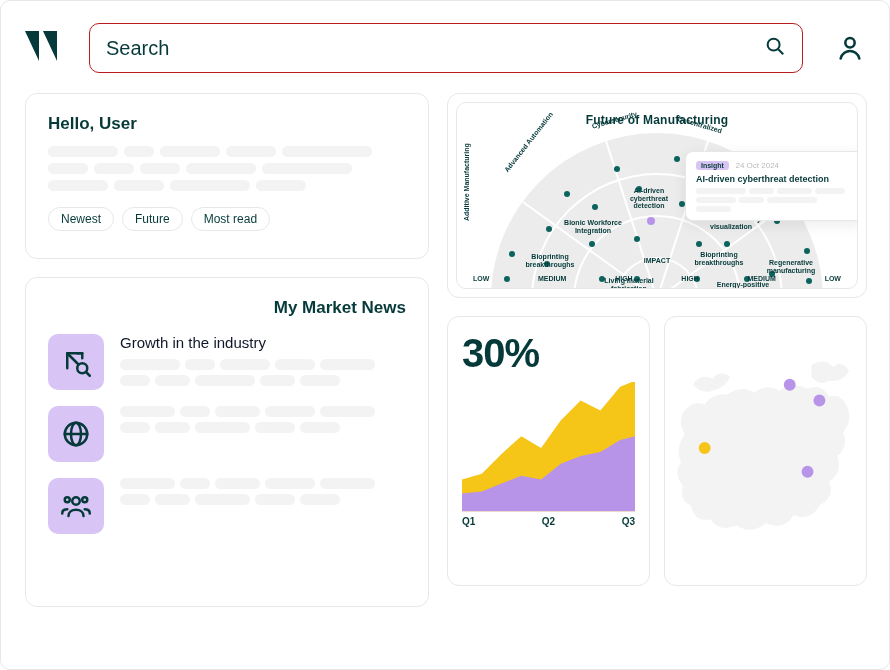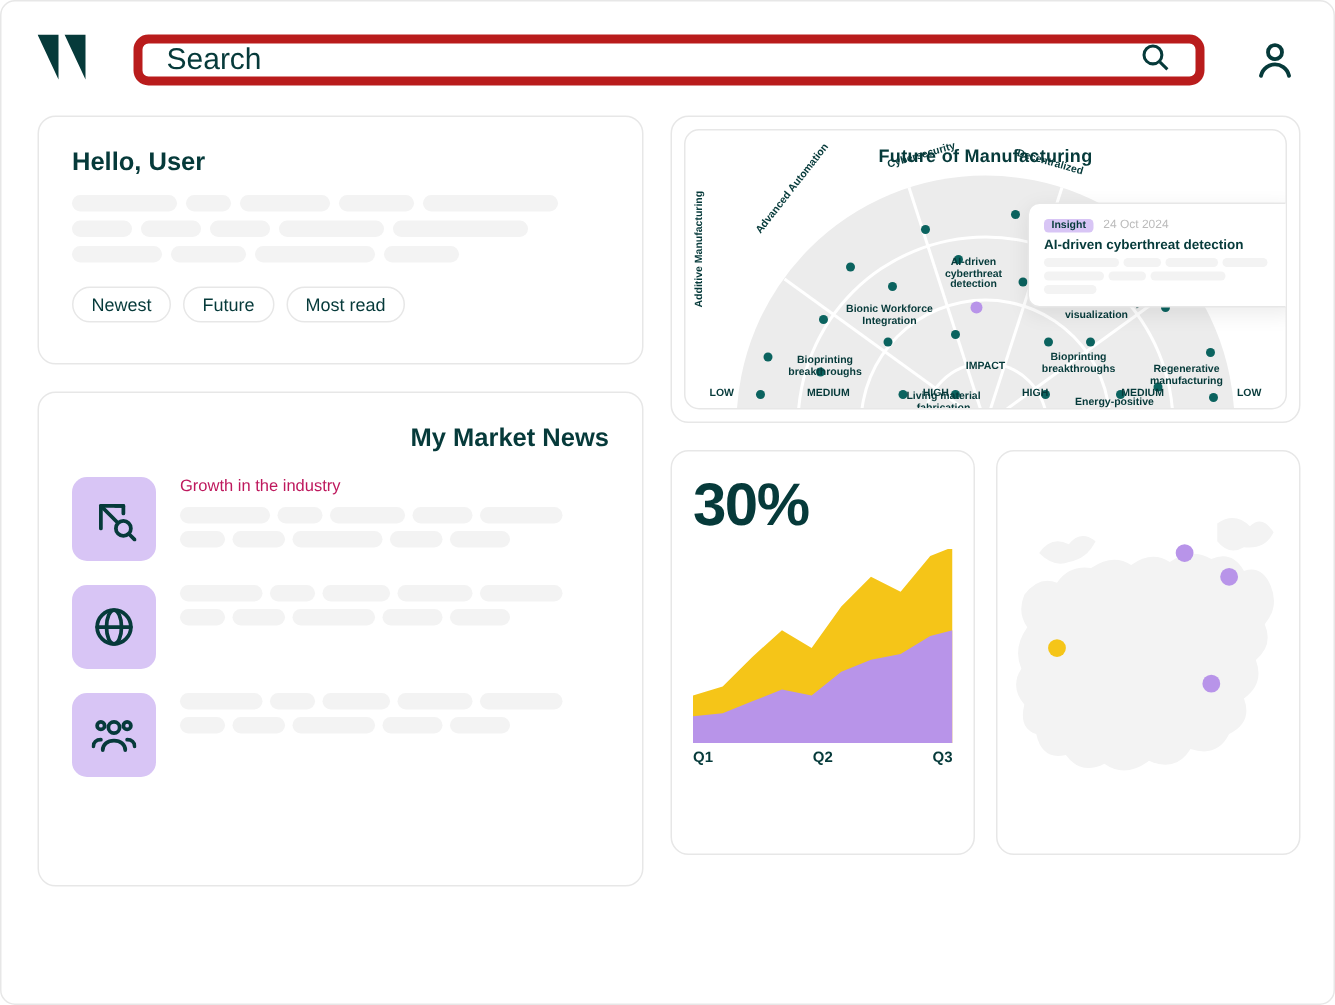--- a/index.html
+++ b/index.html
@@ -12,22 +12,22 @@
     border-radius: 10px;
     padding: 22px 24px 20px 24px;
     position: relative;
   }
 
   
   .header { display: flex; align-items: center; gap: 22px; margin-bottom: 20px; }
   .logo { width: 42px; height: 34px; position: relative; }
   .search-bar {
     flex: 1;
-    height: 34px;
-    border: 6px solid #b91c1c;
+    height: 50px;
+    border: 1px solid #b91c1c;
     border-radius: 10px;
     display: flex;
     align-items: center;
     padding: 0 16px;
     justify-content: flex-end;
   }
   .search-bar input {
     border: none; outline: none; font-size: 20px; color: #063a3a; width: 100%;
     background: transparent;
   }
@@ -59,21 +59,21 @@
   }
 
   .news { height: 330px; }
   .news h2 { font-size: 17px; color:#063a3a; font-weight: 600; margin-bottom: 16px; text-align: right; }
   .nitem { display:flex; gap:16px; margin-bottom: 16px; }
   .nitem .ico {
     width:56px; height:56px; background:#d8c5f5; border-radius:10px;
     display:flex; align-items:center; justify-content:center; flex-shrink:0;
   }
   .nitem .body { flex:1; }
-  .nitem .body .title { font-size: 11px; color:#be185d; font-weight:500; margin-bottom:8px; }
+  .nitem .body .title { font-size: 15px; color:#0f172a; font-weight:500; margin-bottom:8px; }
   .nitem .body .lines { display:flex; flex-wrap:wrap; gap:5px 5px; }
 
   
   .radar { height: 205px; padding: 8px; }
   .radar .inner {
     border:1px solid #e7e7e7; border-radius:10px; height:100%; padding: 10px 14px 8px 14px;
     position:relative; overflow:hidden;
   }
   .radar h3 {
     text-align:center; font-size:12px; font-weight:800; color:#063a3a;

